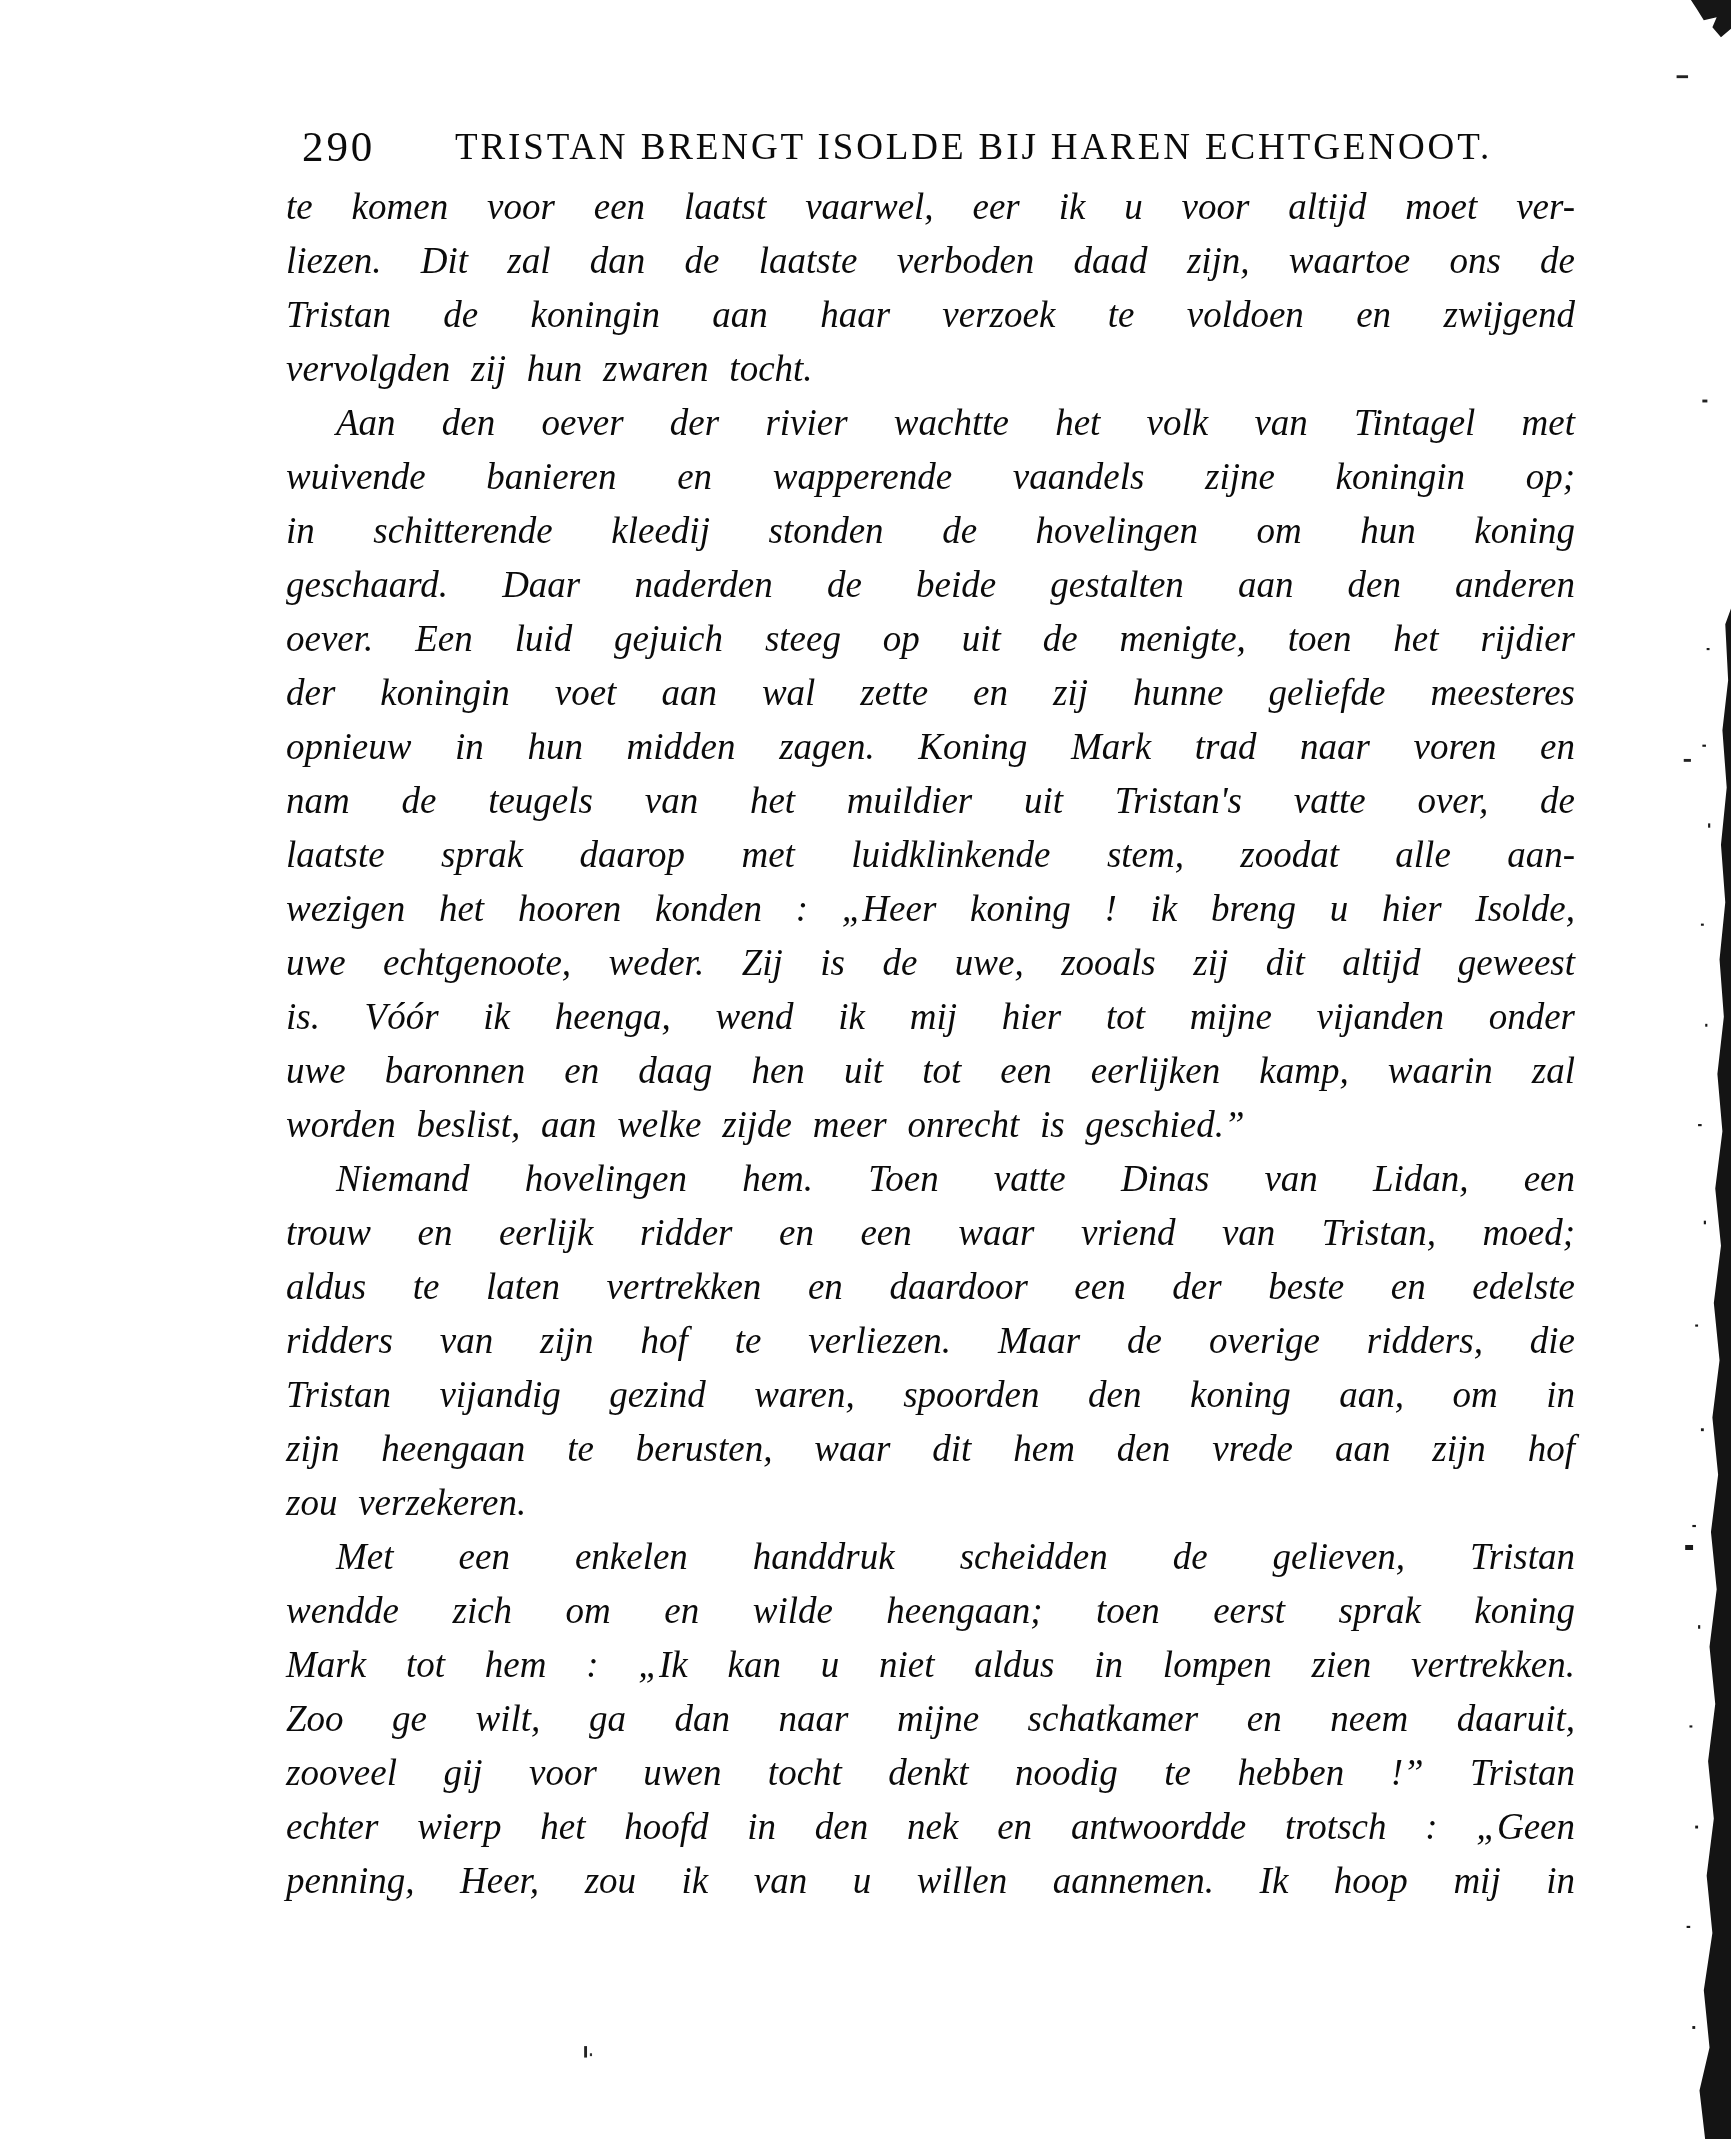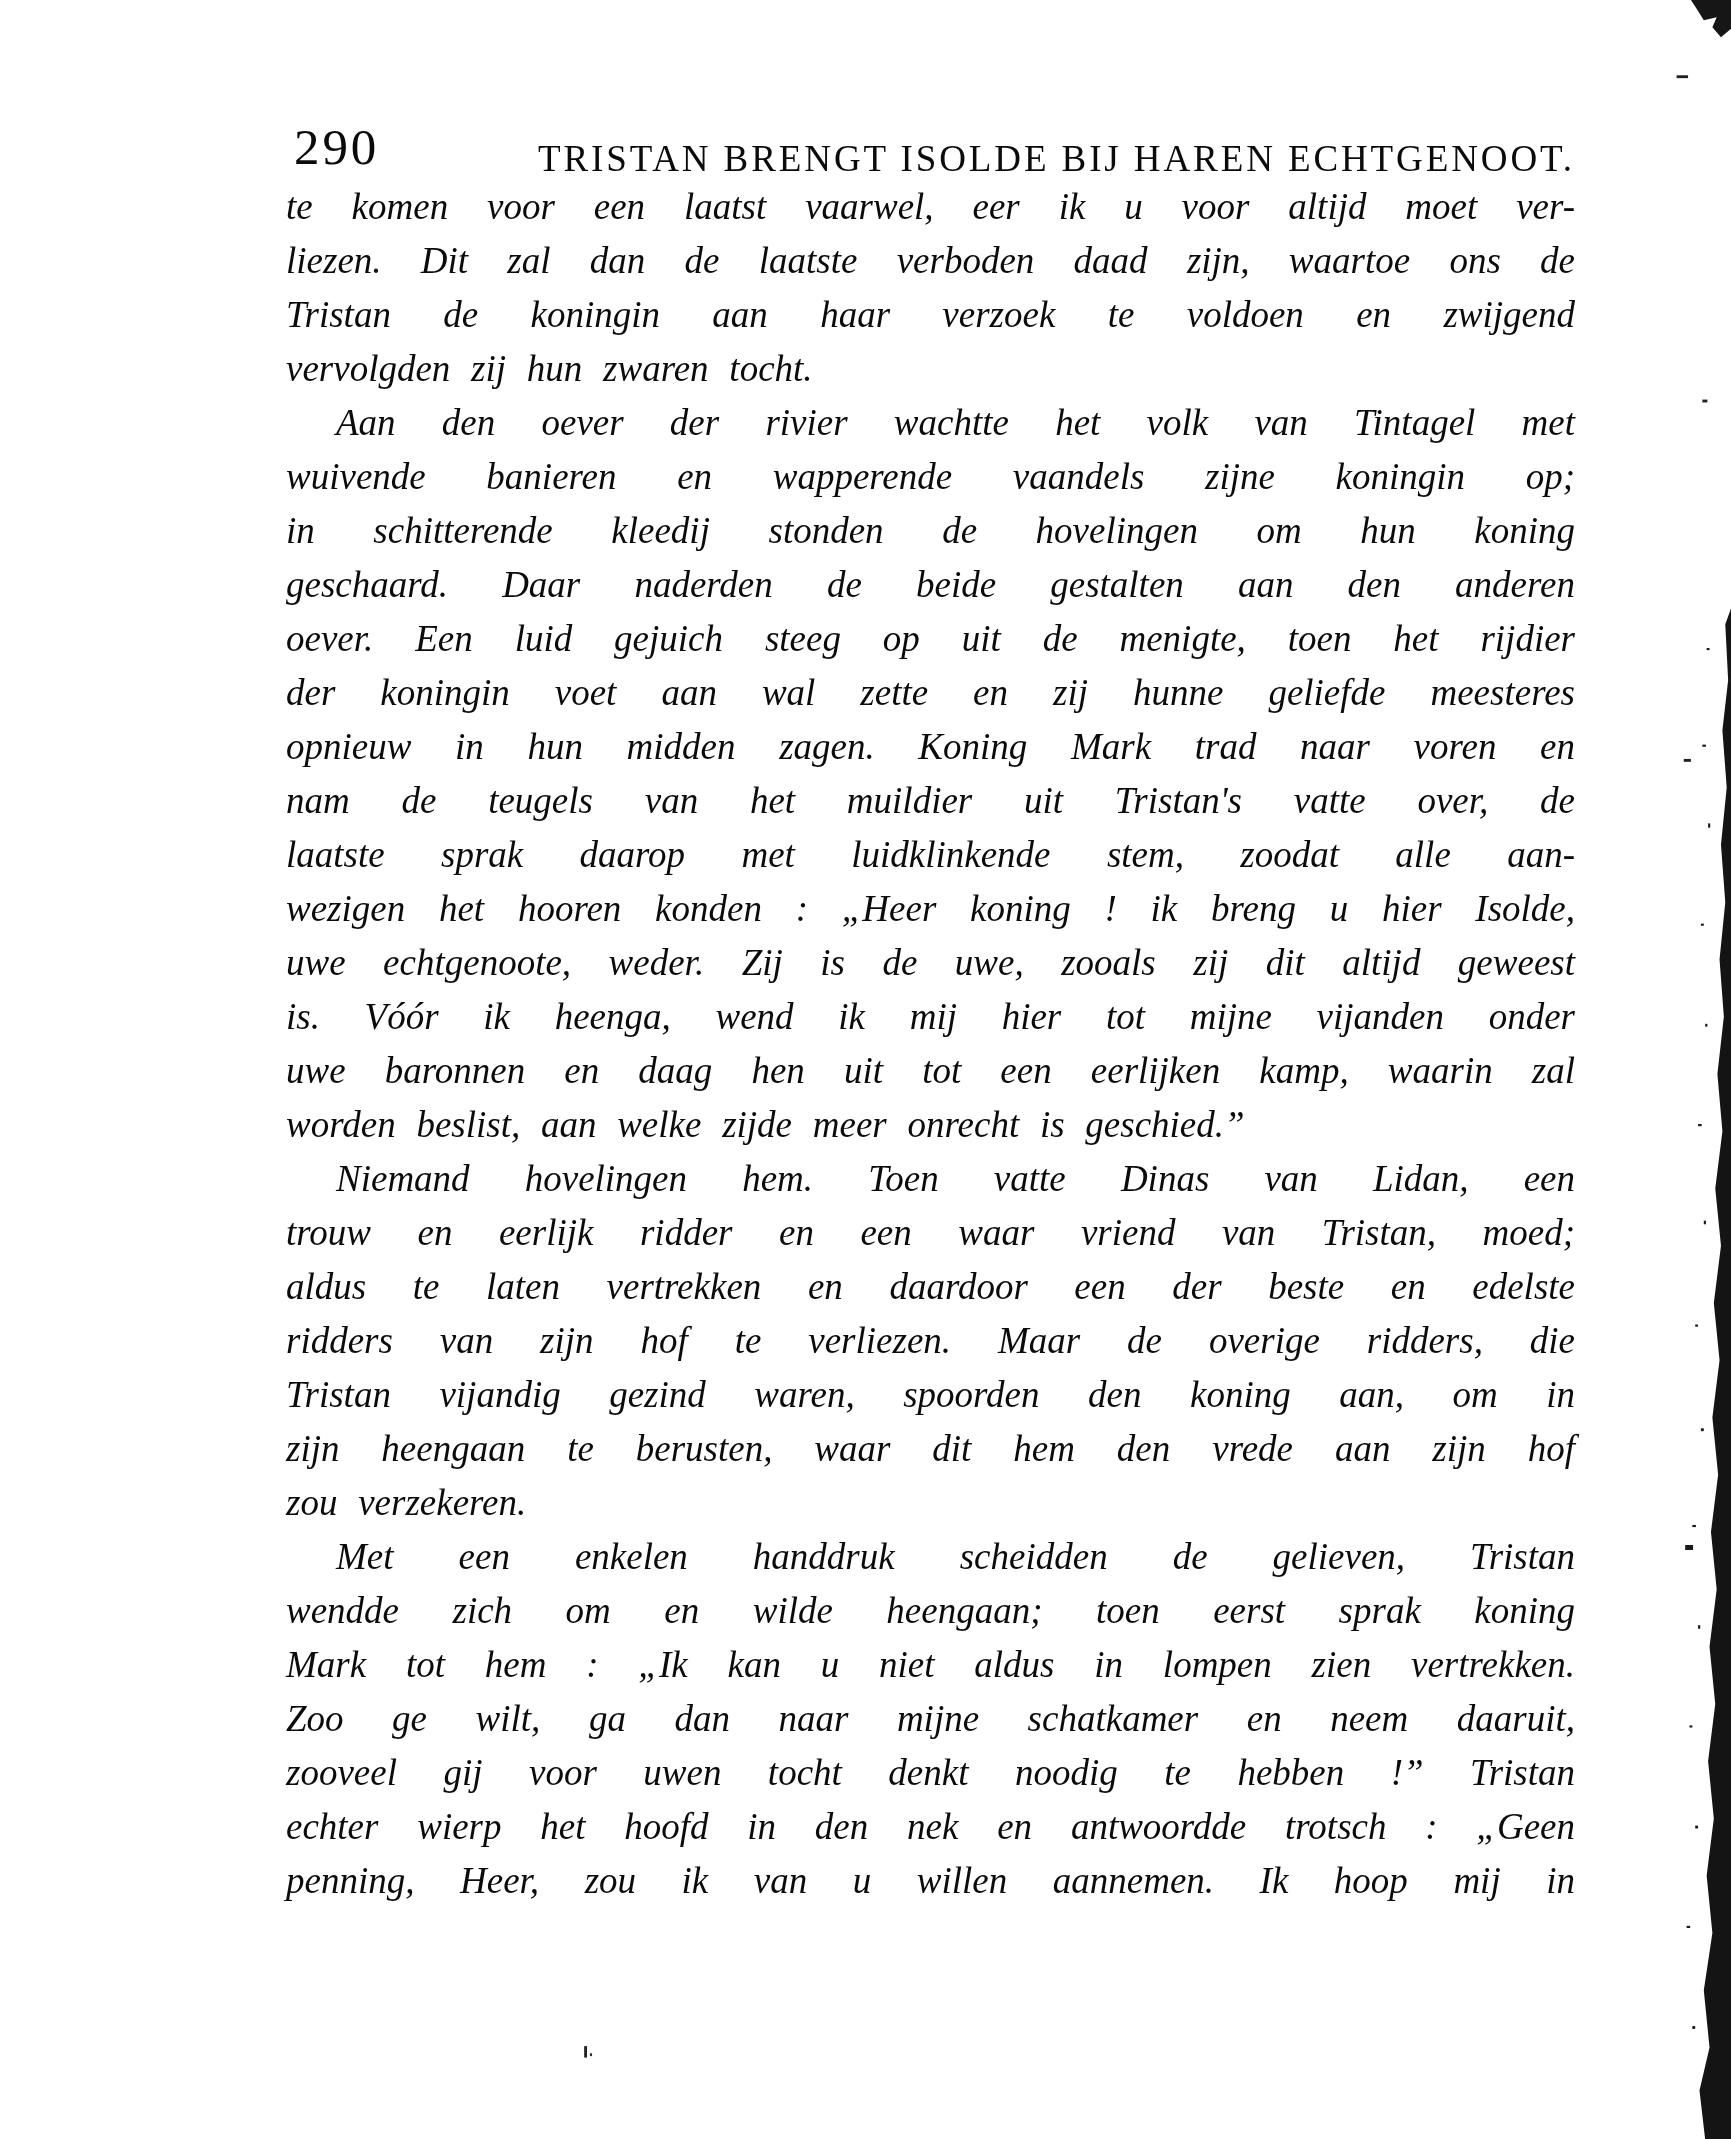--- a/index.html
+++ b/index.html
@@ -14,32 +14,32 @@
   }
   .page-header {
     position: absolute;
     left: 286px;
     top: 122px;
     width: 1289px;
     height: 50px;
   }
   .page-number {
     position: absolute;
-    left: 8px;
+    left: 16px;
     top: 0;
-    font-size: 51px;
+    font-size: 43px;
     letter-spacing: 2.9px;
     line-height: 50px;
   }
   .running-title {
     position: absolute;
     left: 86px;
     right: 0;
-    top: 12px;
-    text-align: right;
+    top: 0;
+    text-align: center;
     font-size: 37px;
     letter-spacing: 2.9px;
     line-height: 50px;
     white-space: nowrap;
   }
   .body-text {
     position: absolute;
     left: 286px;
     top: 180px;
     width: 1289px;

